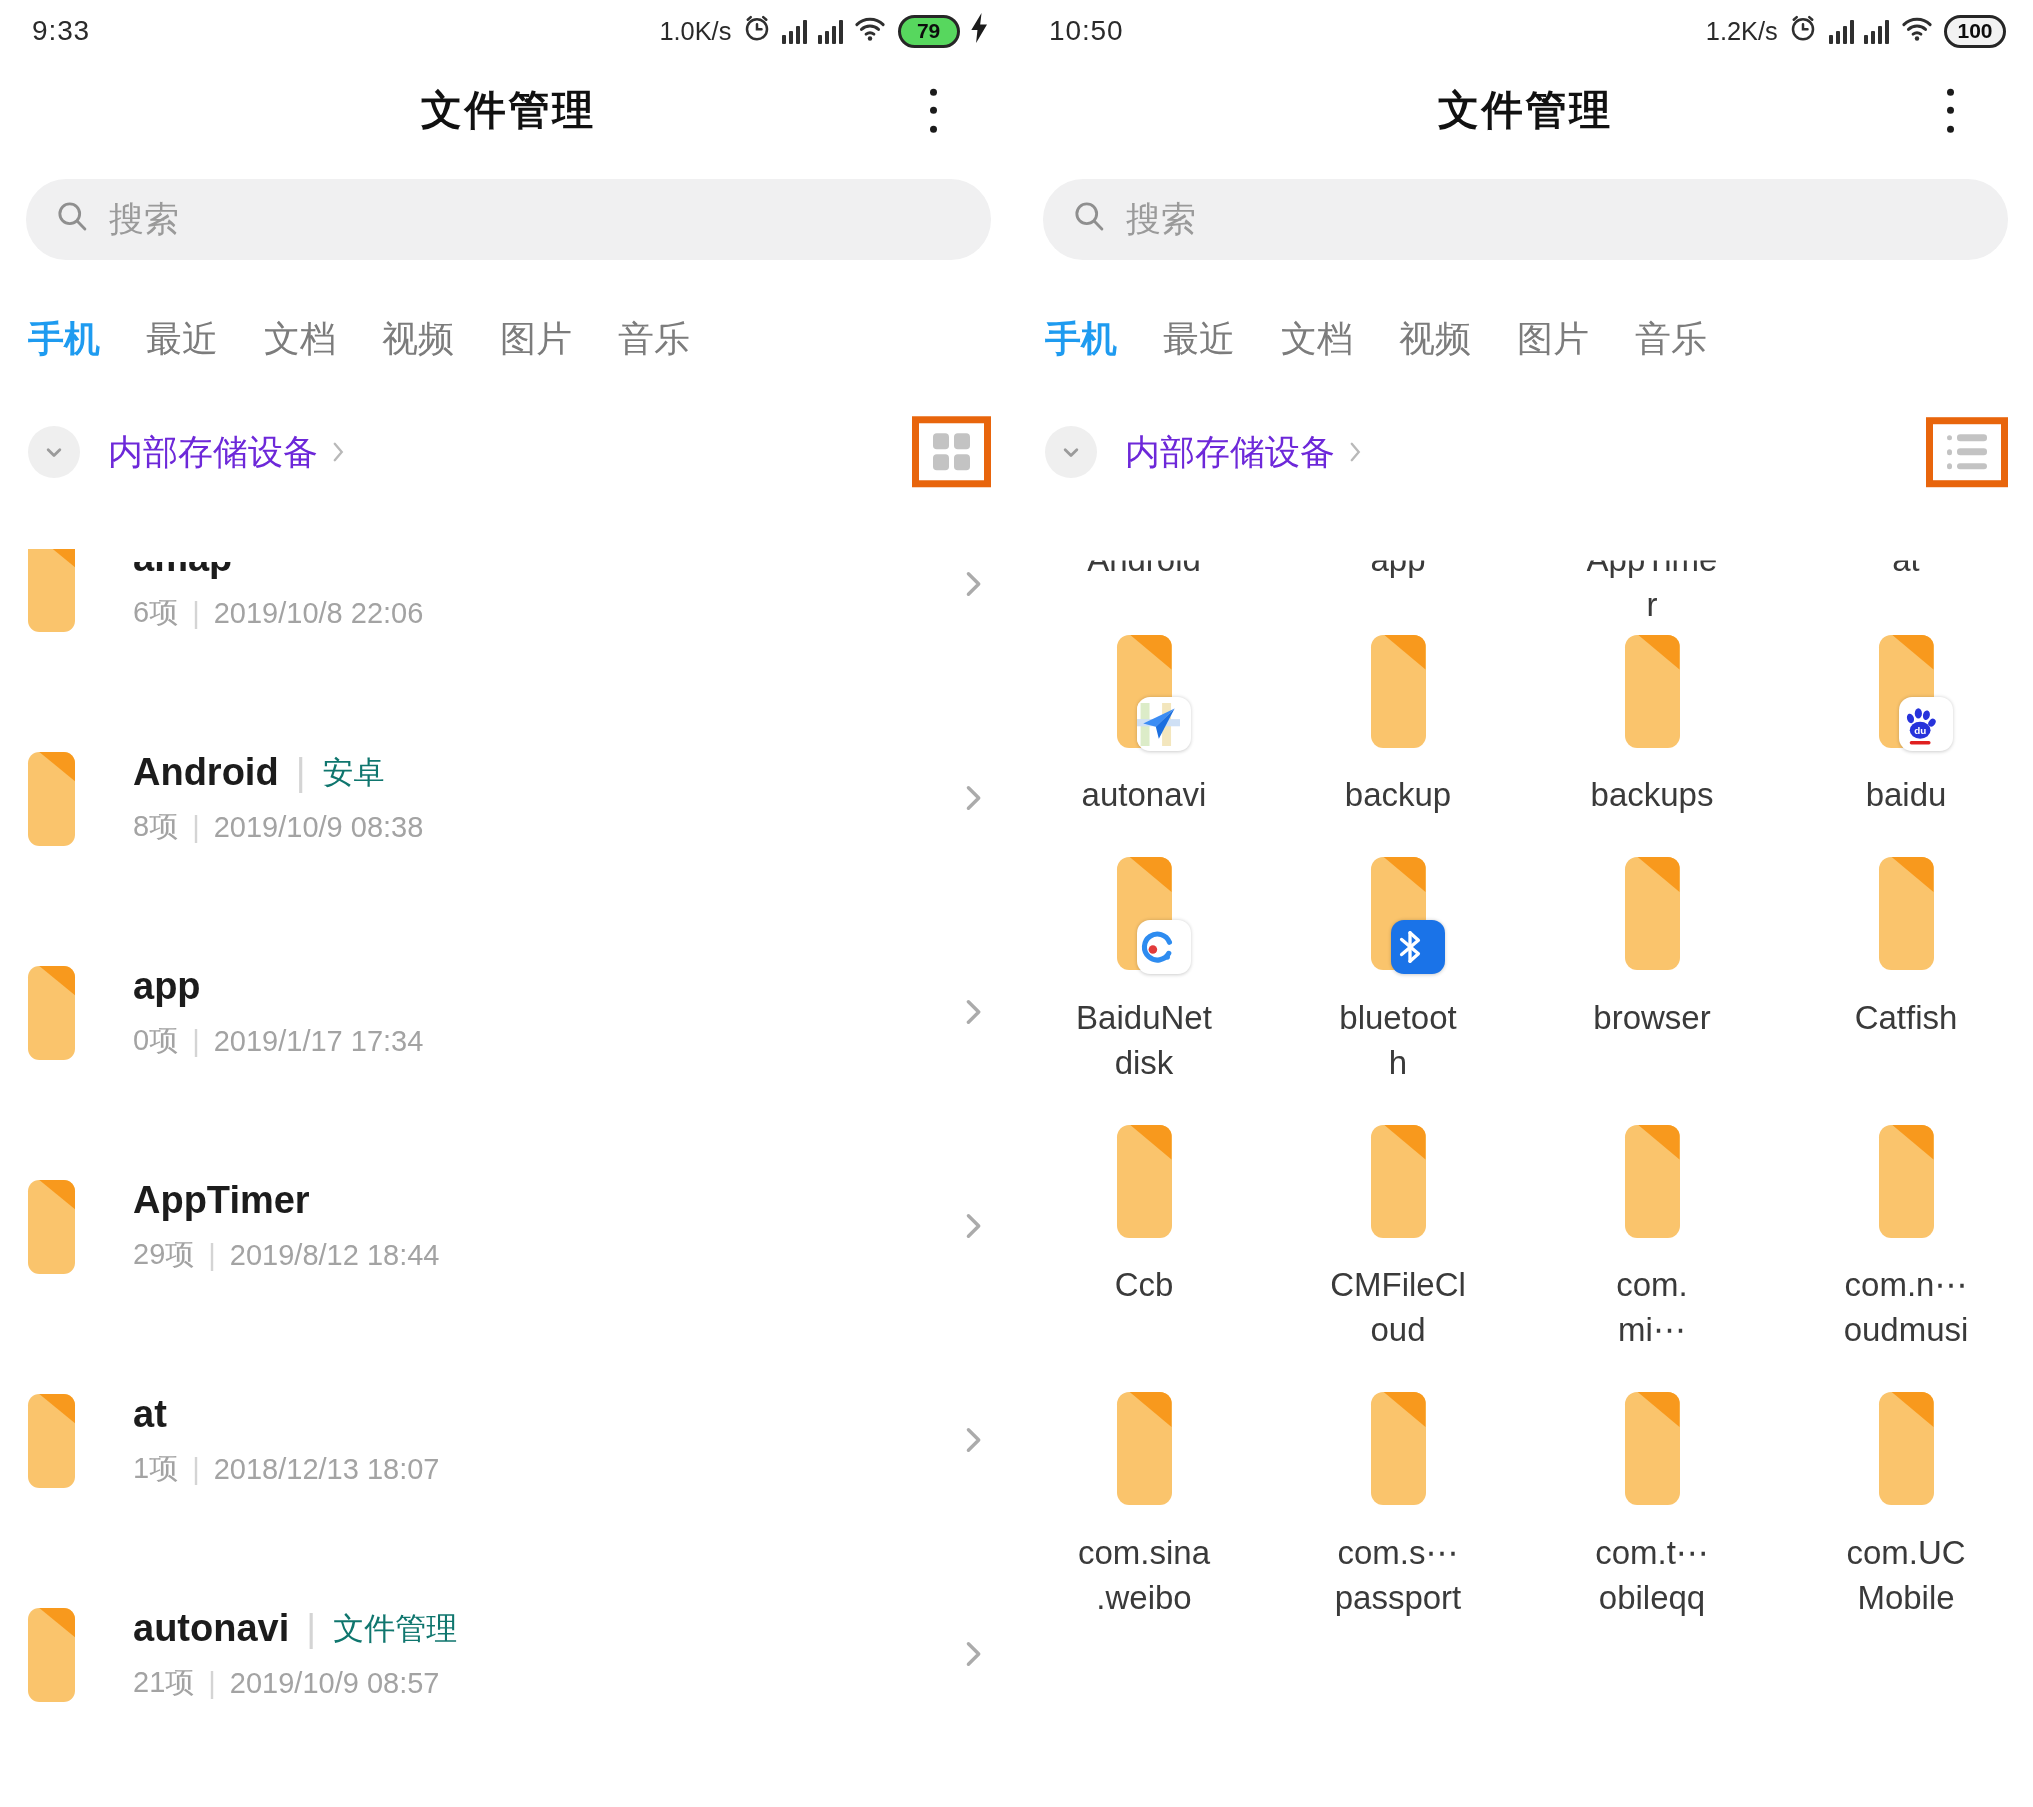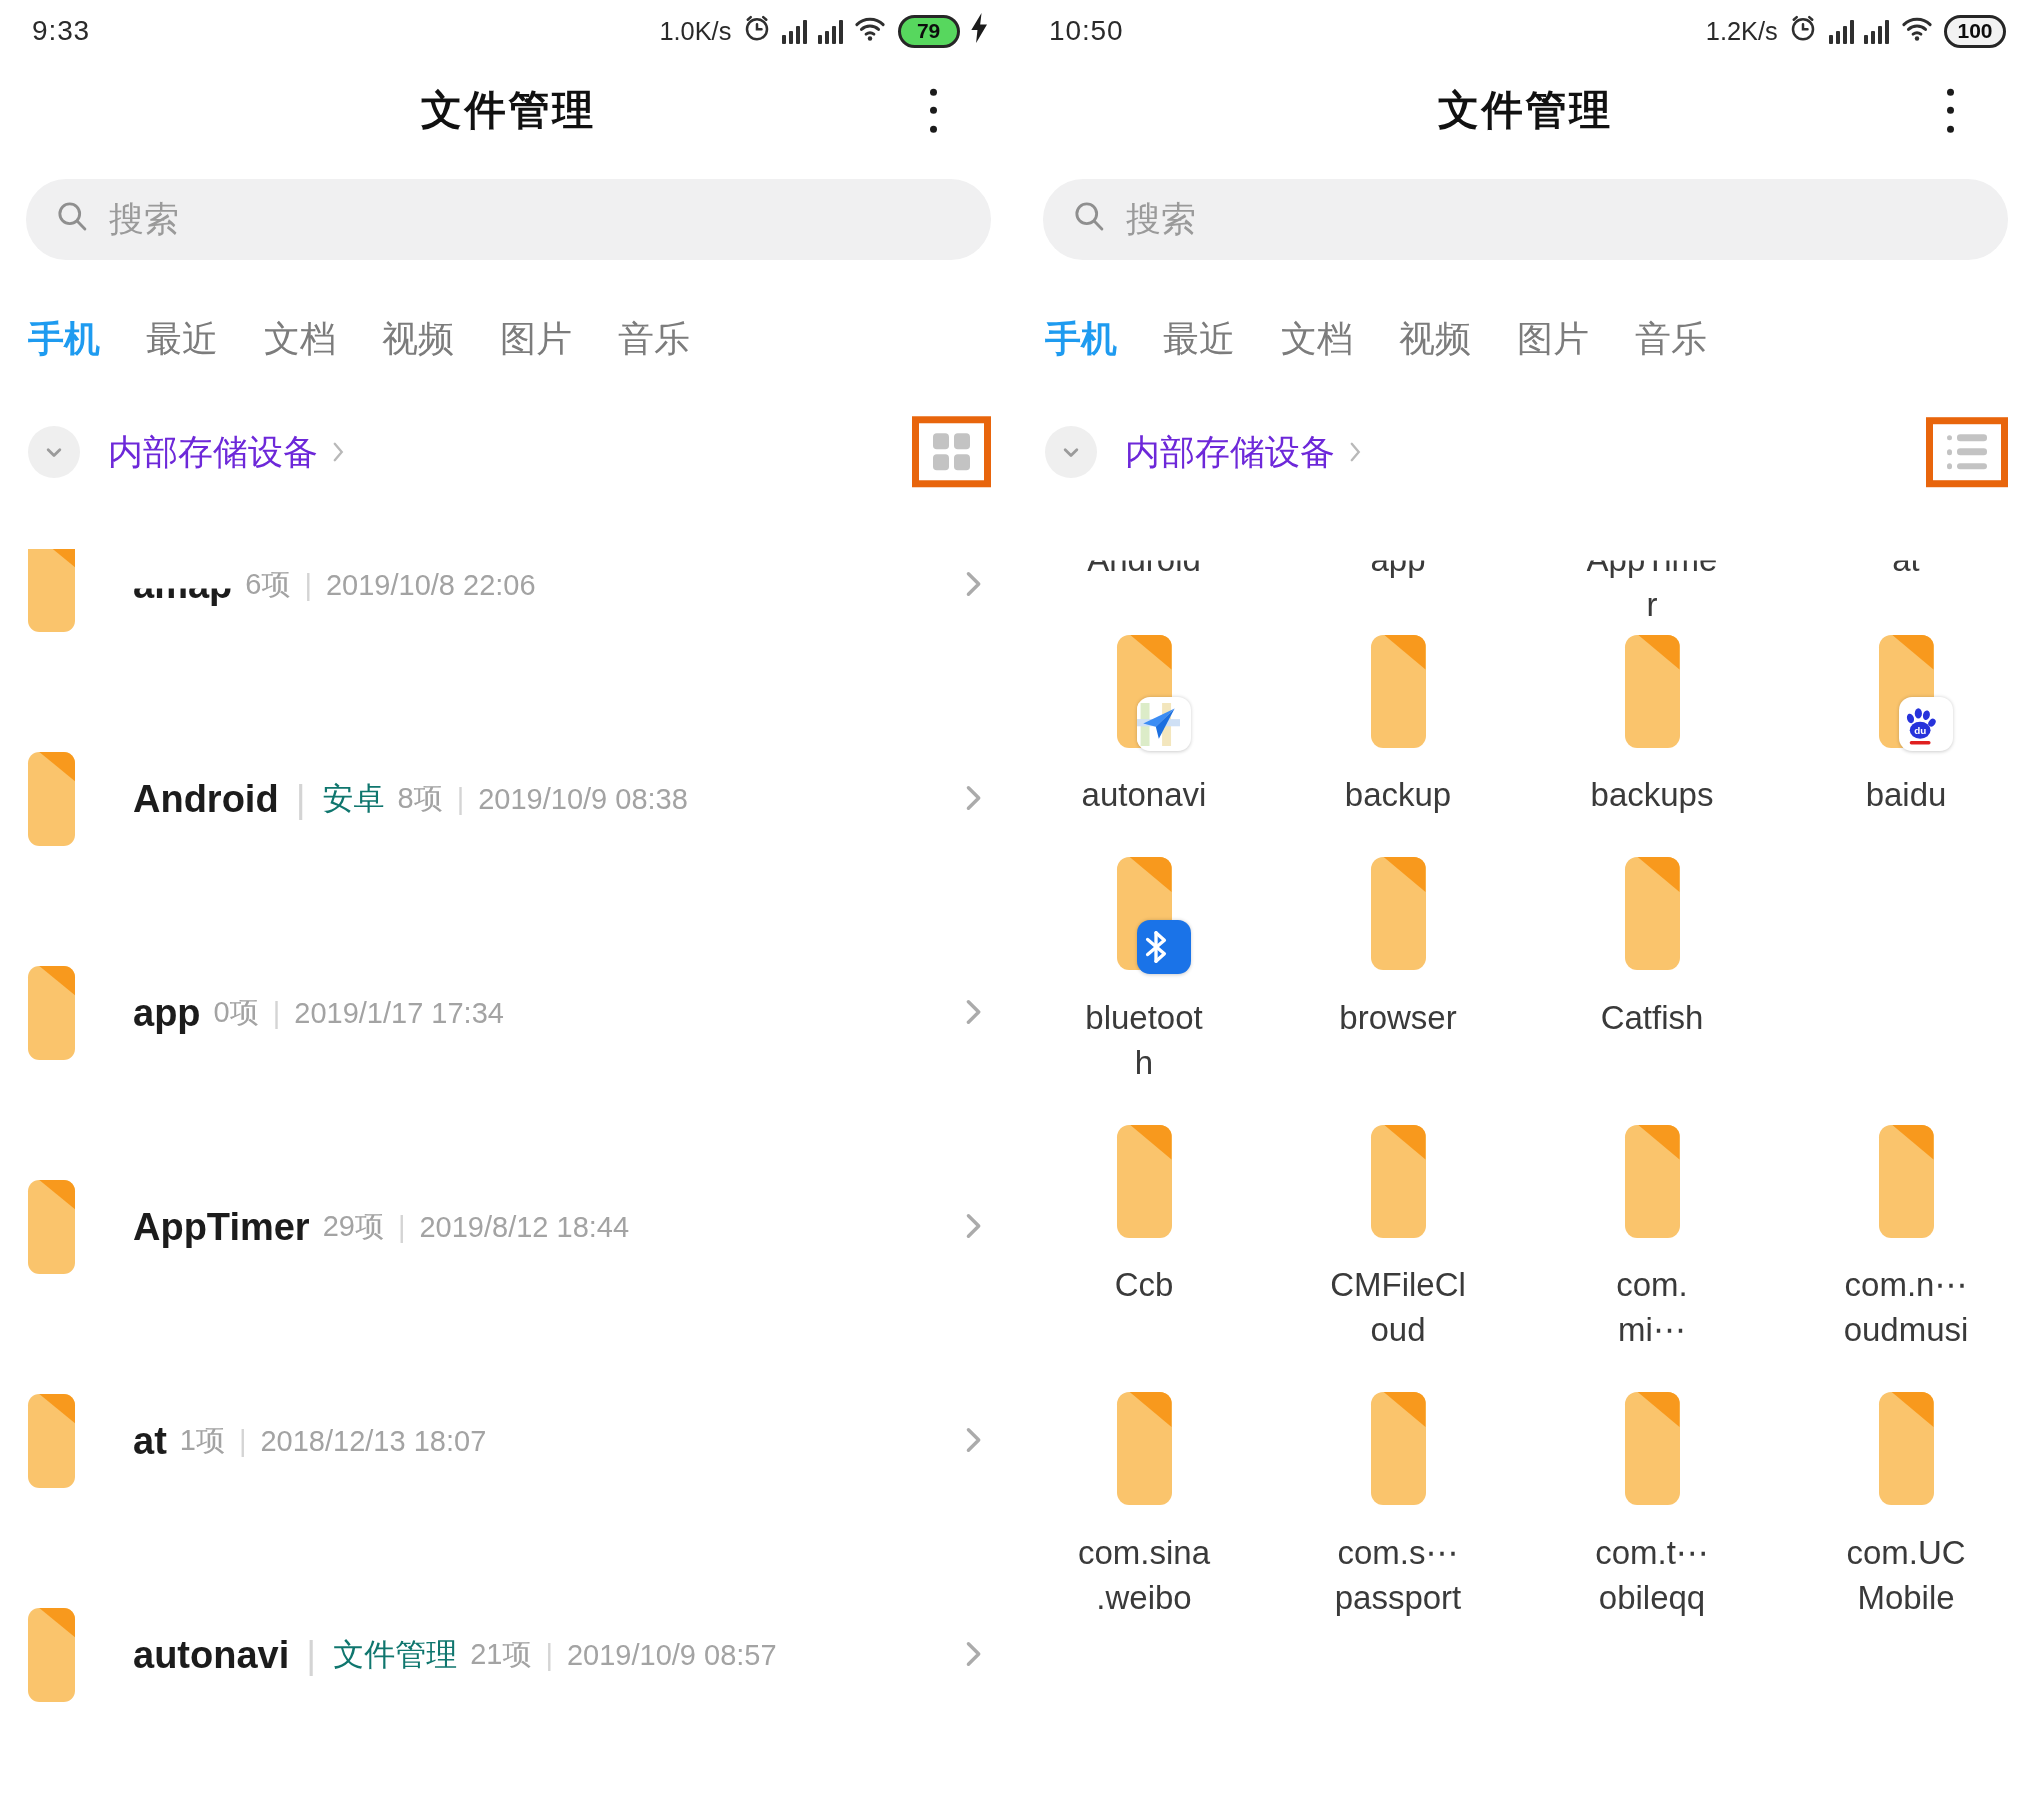--- a/index.html
+++ b/index.html
@@ -48,21 +48,21 @@
   .icon-listview i b.bar { width:30px; height:6.6px; border-radius:3.3px; }
 
   
   .folder { background:#FAC46C; border-radius:11.3px; position:relative; overflow:hidden; width:47px; height:94px; }
   .folder::after { content:''; position:absolute; inset:0; background:#F8991D; clip-path:polygon(24% 0, 100% 0, 100% 31%); }
 
   
   .list { margin:50px 0 0; padding:0 28px; overflow:hidden; height:1231px; }
   .file-row { height:214px; display:flex; align-items:center; }
   .file-row .ficon { flex:none; margin-right:58px; }
-  .f-text { display:flex; flex-direction:row; gap:13px; }
+  .f-text { display:flex; flex-direction:column; gap:13px; }
   .f-title { font-size:38px; color:#1c1c1c; font-weight:700; display:flex; align-items:center; gap:17px; }
   .f-cn { font-size:31px; color:#0f766e; font-weight:400; }
   .f-sep { color:#d4d4d4; font-weight:300; }
   .f-sub { font-size:29px; color:#A3A3A3; display:flex; gap:14px; align-items:center; }
   .row-chev { margin-left:auto; flex:none; }
   .file-row.clipped { margin-top:-71px; }
   .file-row.clipped .f-title { clip-path:inset(58% 0 0 0); }
 
   
   .grid { padding-top:38px; }
@@ -440,20 +440,36 @@
             </div>
             <div class="glabel">
               <span>baidu</span>
             </div>
           </div>
         </div>
         <div class="grid-row">
           <div class="gcell">
             <div class="gicon">
               <div class="folder"></div>
+              <div class="badge">
+                <svg width="41" height="41" viewBox="0 0 24 24" fill="none">
+                  <path d="M19 9.5A7.6 7.6 0 1 0 18.6 16" stroke="#2E8CF0" stroke-width="3" stroke-linecap="round"></path>
+                  <circle cx="9.3" cy="13.8" r="2.5" fill="#E23B3B"></circle>
+                  <circle cx="17.8" cy="18.2" r="1.5" fill="#2E8CF0"></circle>
+                </svg>
+              </div>
+            </div>
+            <div class="glabel">
+              <span>BaiduNet</span>
+              <span>disk</span>
+            </div>
+          </div>
+          <div class="gcell">
+            <div class="gicon">
+              <div class="folder"></div>
               <div class="badge blue">
                 <svg width="38" height="38" viewBox="0 0 24 24" fill="none" stroke="#fff" stroke-width="2.1" stroke-linecap="round" stroke-linejoin="round">
                   <path d="M12 3v18"></path>
                   <path d="M12 3l5.3 4.8L6.7 16.8"></path>
                   <path d="M12 21l5.3-4.8L6.7 7.2"></path>
                 </svg>
               </div>
             </div>
             <div class="glabel">
               <span>bluetoot</span>

